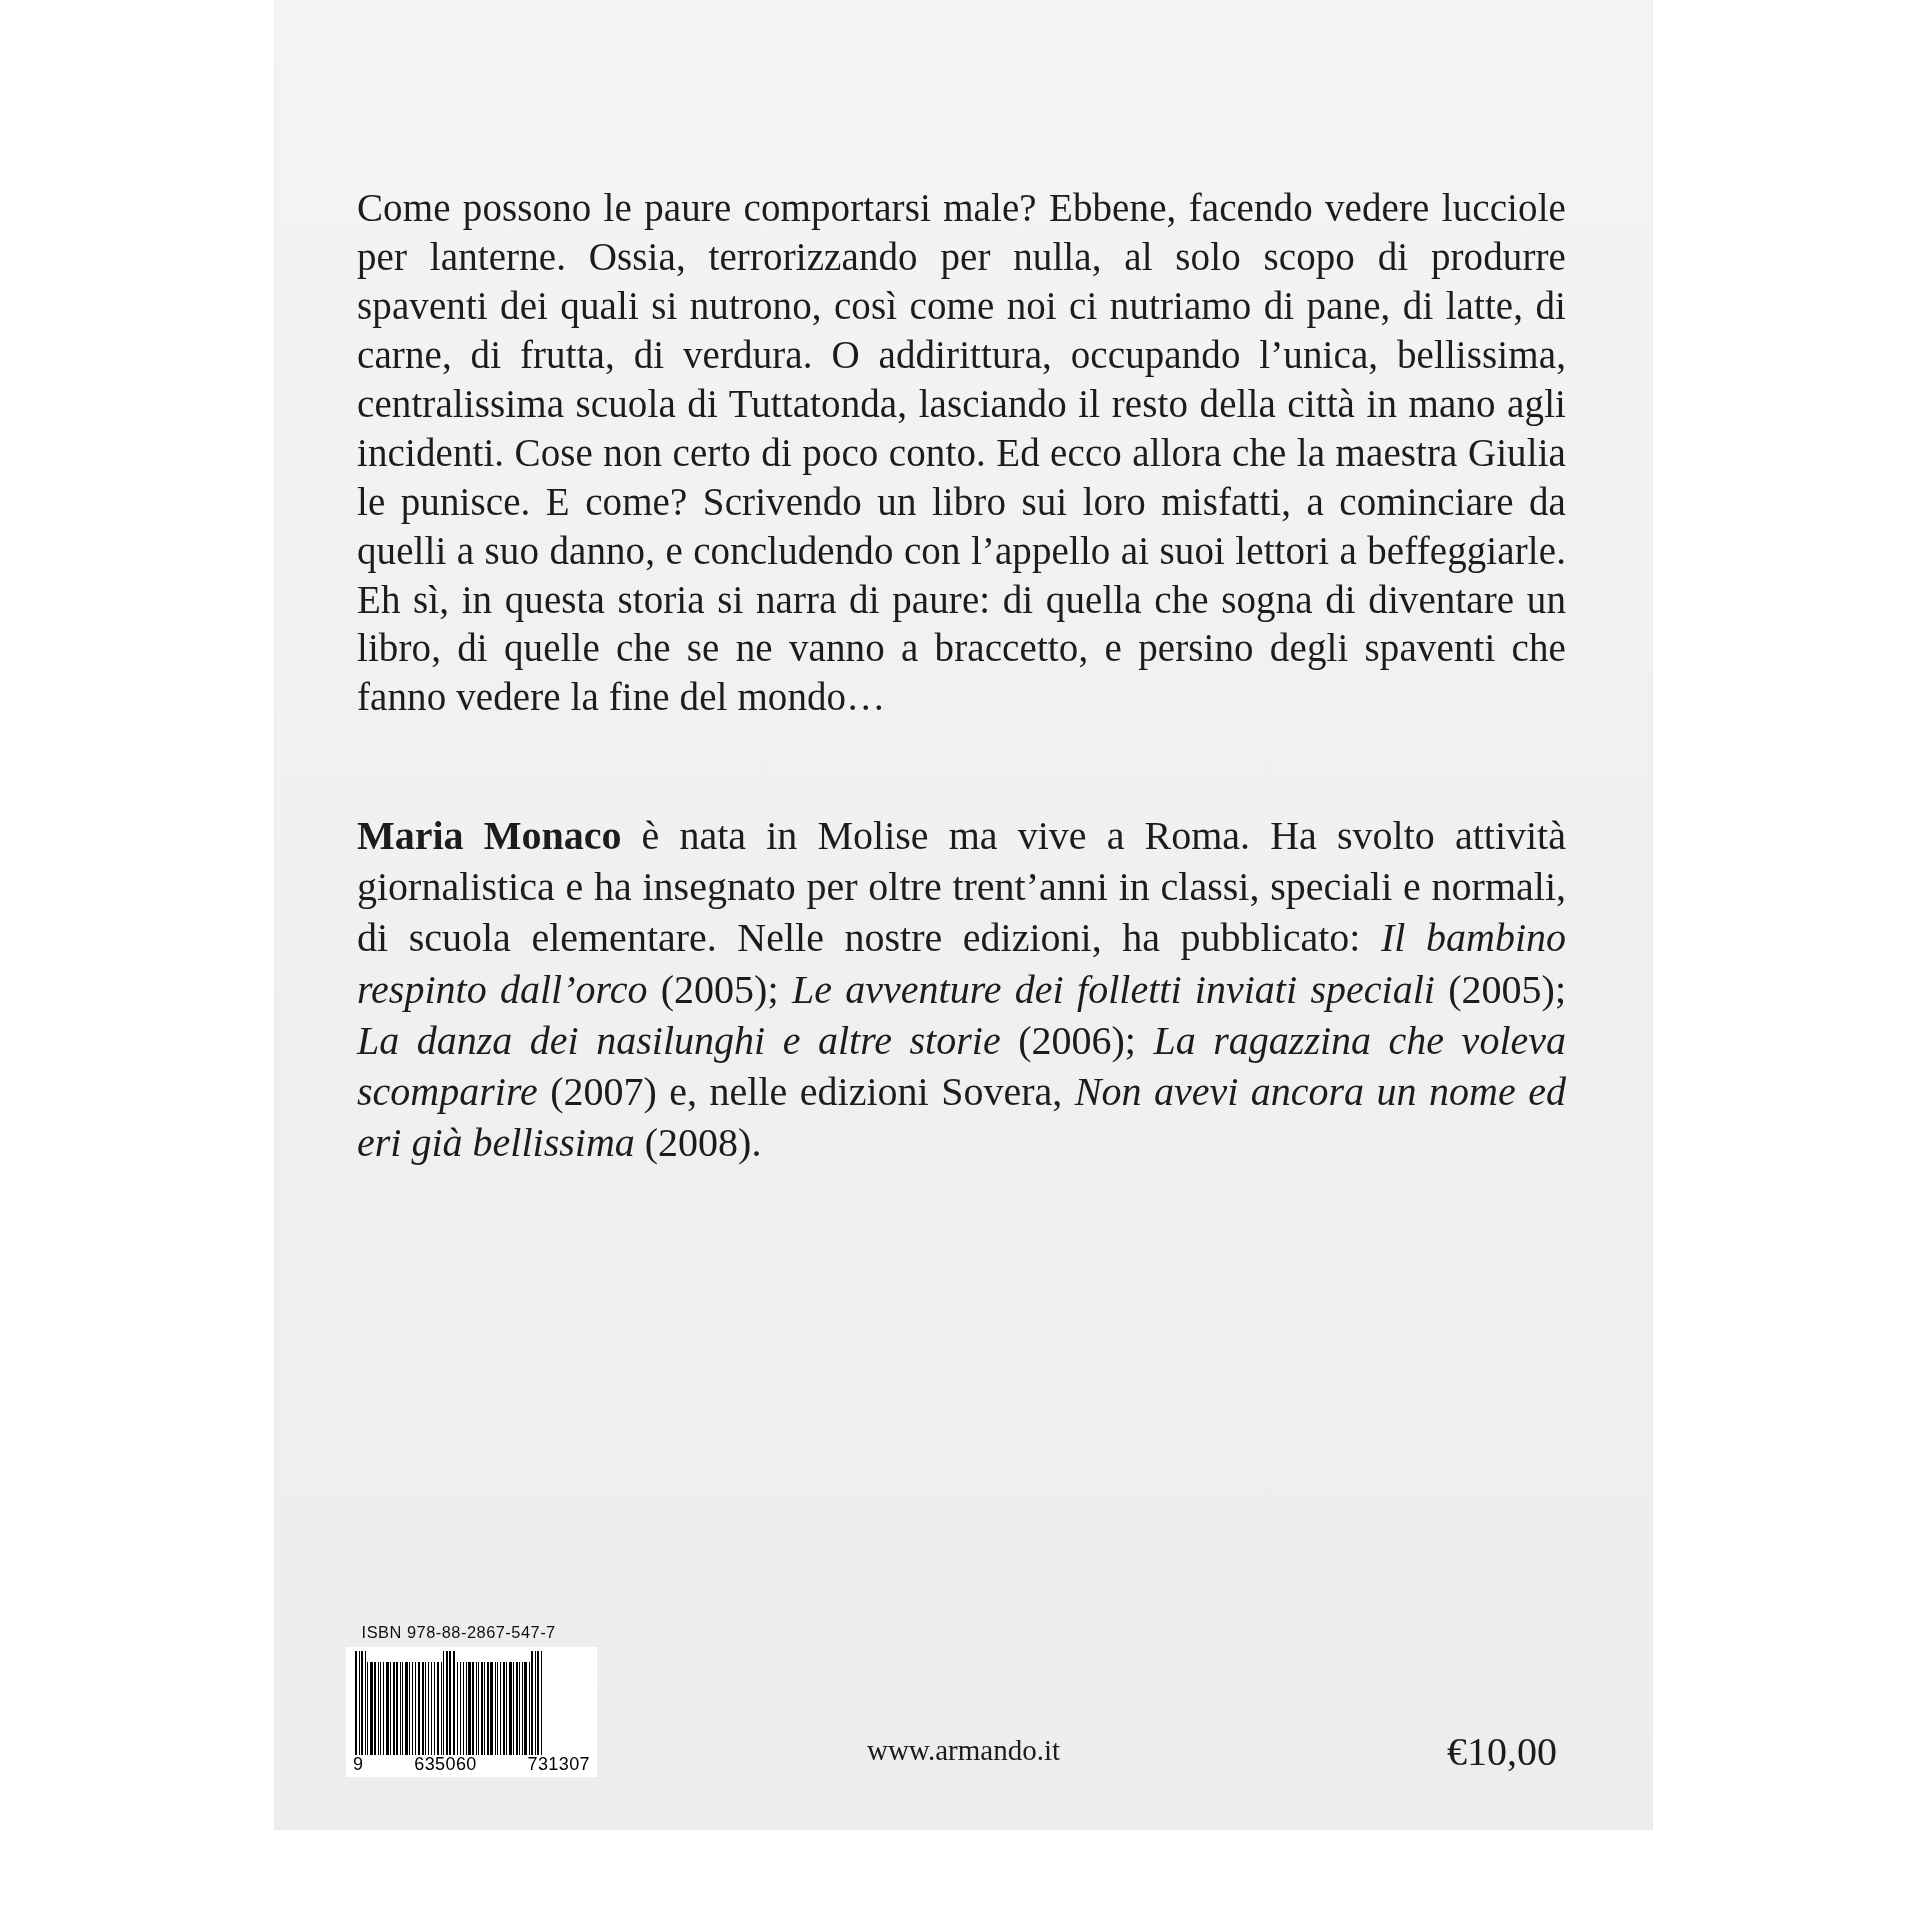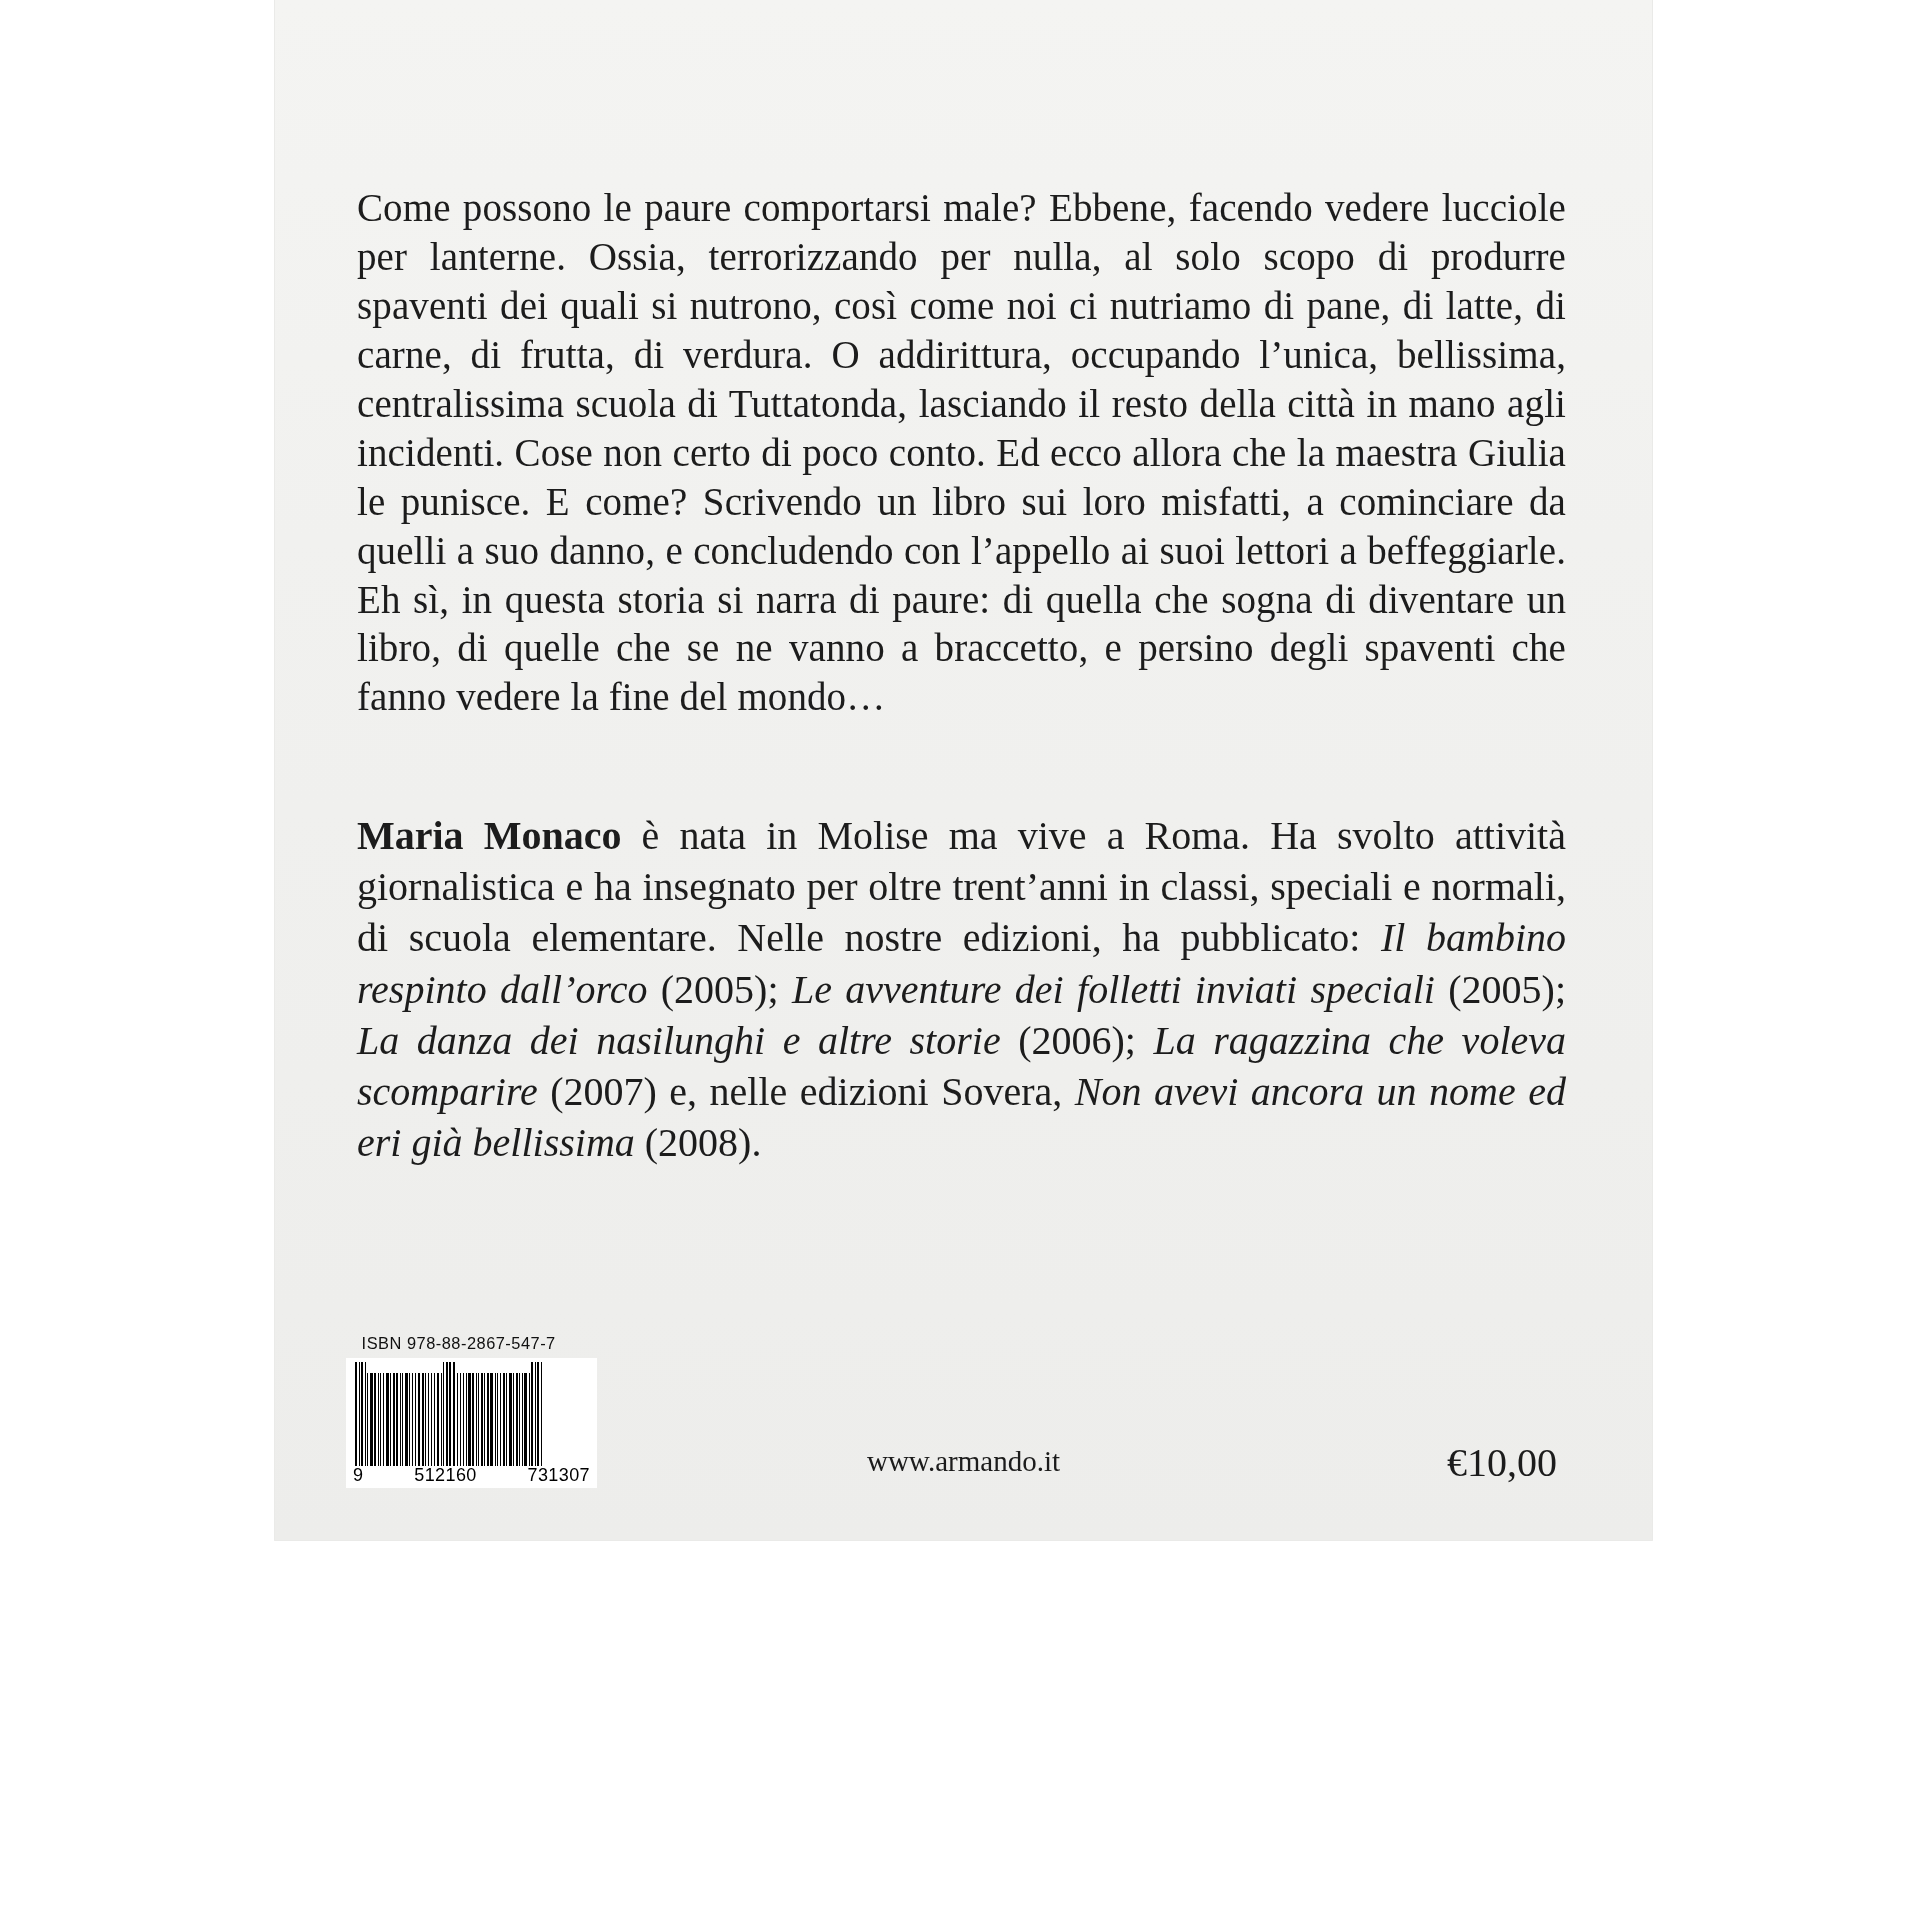--- a/index.html
+++ b/index.html
@@ -11,21 +11,21 @@
     width: 1927px;
     height: 1927px;
     overflow: hidden;
     font-family: "Liberation Serif", serif;
   }
   .page {
     position: absolute;
     left: 275px;
     top: 0px;
     width: 1377px;
-    height: 1540px;
+    height: 1829px;
     background: #f2f2f0;
     box-shadow: 0 0 0 0.9px #e8e8e6;
   }
   .paper-texture {
     position: absolute;
     inset: 0;
     background:
       linear-gradient(180deg, #f4f4f2 0%, #f1f1ef 35%, #efefed 70%, #ededeb 100%);
   }
   .content {
@@ -195,21 +195,21 @@
             <div class="bar" style="width: 0.9px; height: 93px;"></div>
             <div class="bar" style="width: 2.6px; height: 93px;"></div>
             <div class="bar" style="width: 0.9px; height: 93px;"></div>
             <div class="bar" style="width: 1.7px; height: 104px;"></div>
             <div class="bar" style="width: 0.9px; height: 104px;"></div>
             <div class="bar" style="width: 1.7px; height: 104px;"></div>
             <div class="bar" style="width: 1.7px; height: 104px;"></div>
           </div>
         <div class="barcode-digits">
           <span>9</span>
-          <span>512160</span>
+          <span>635060</span>
           <span>731307</span>
         </div>
       </div>
     </div>
 
     <div class="footer-url">www.armando.it</div>
     <div class="price">€10,00</div>
 
   </div>
 </div>

